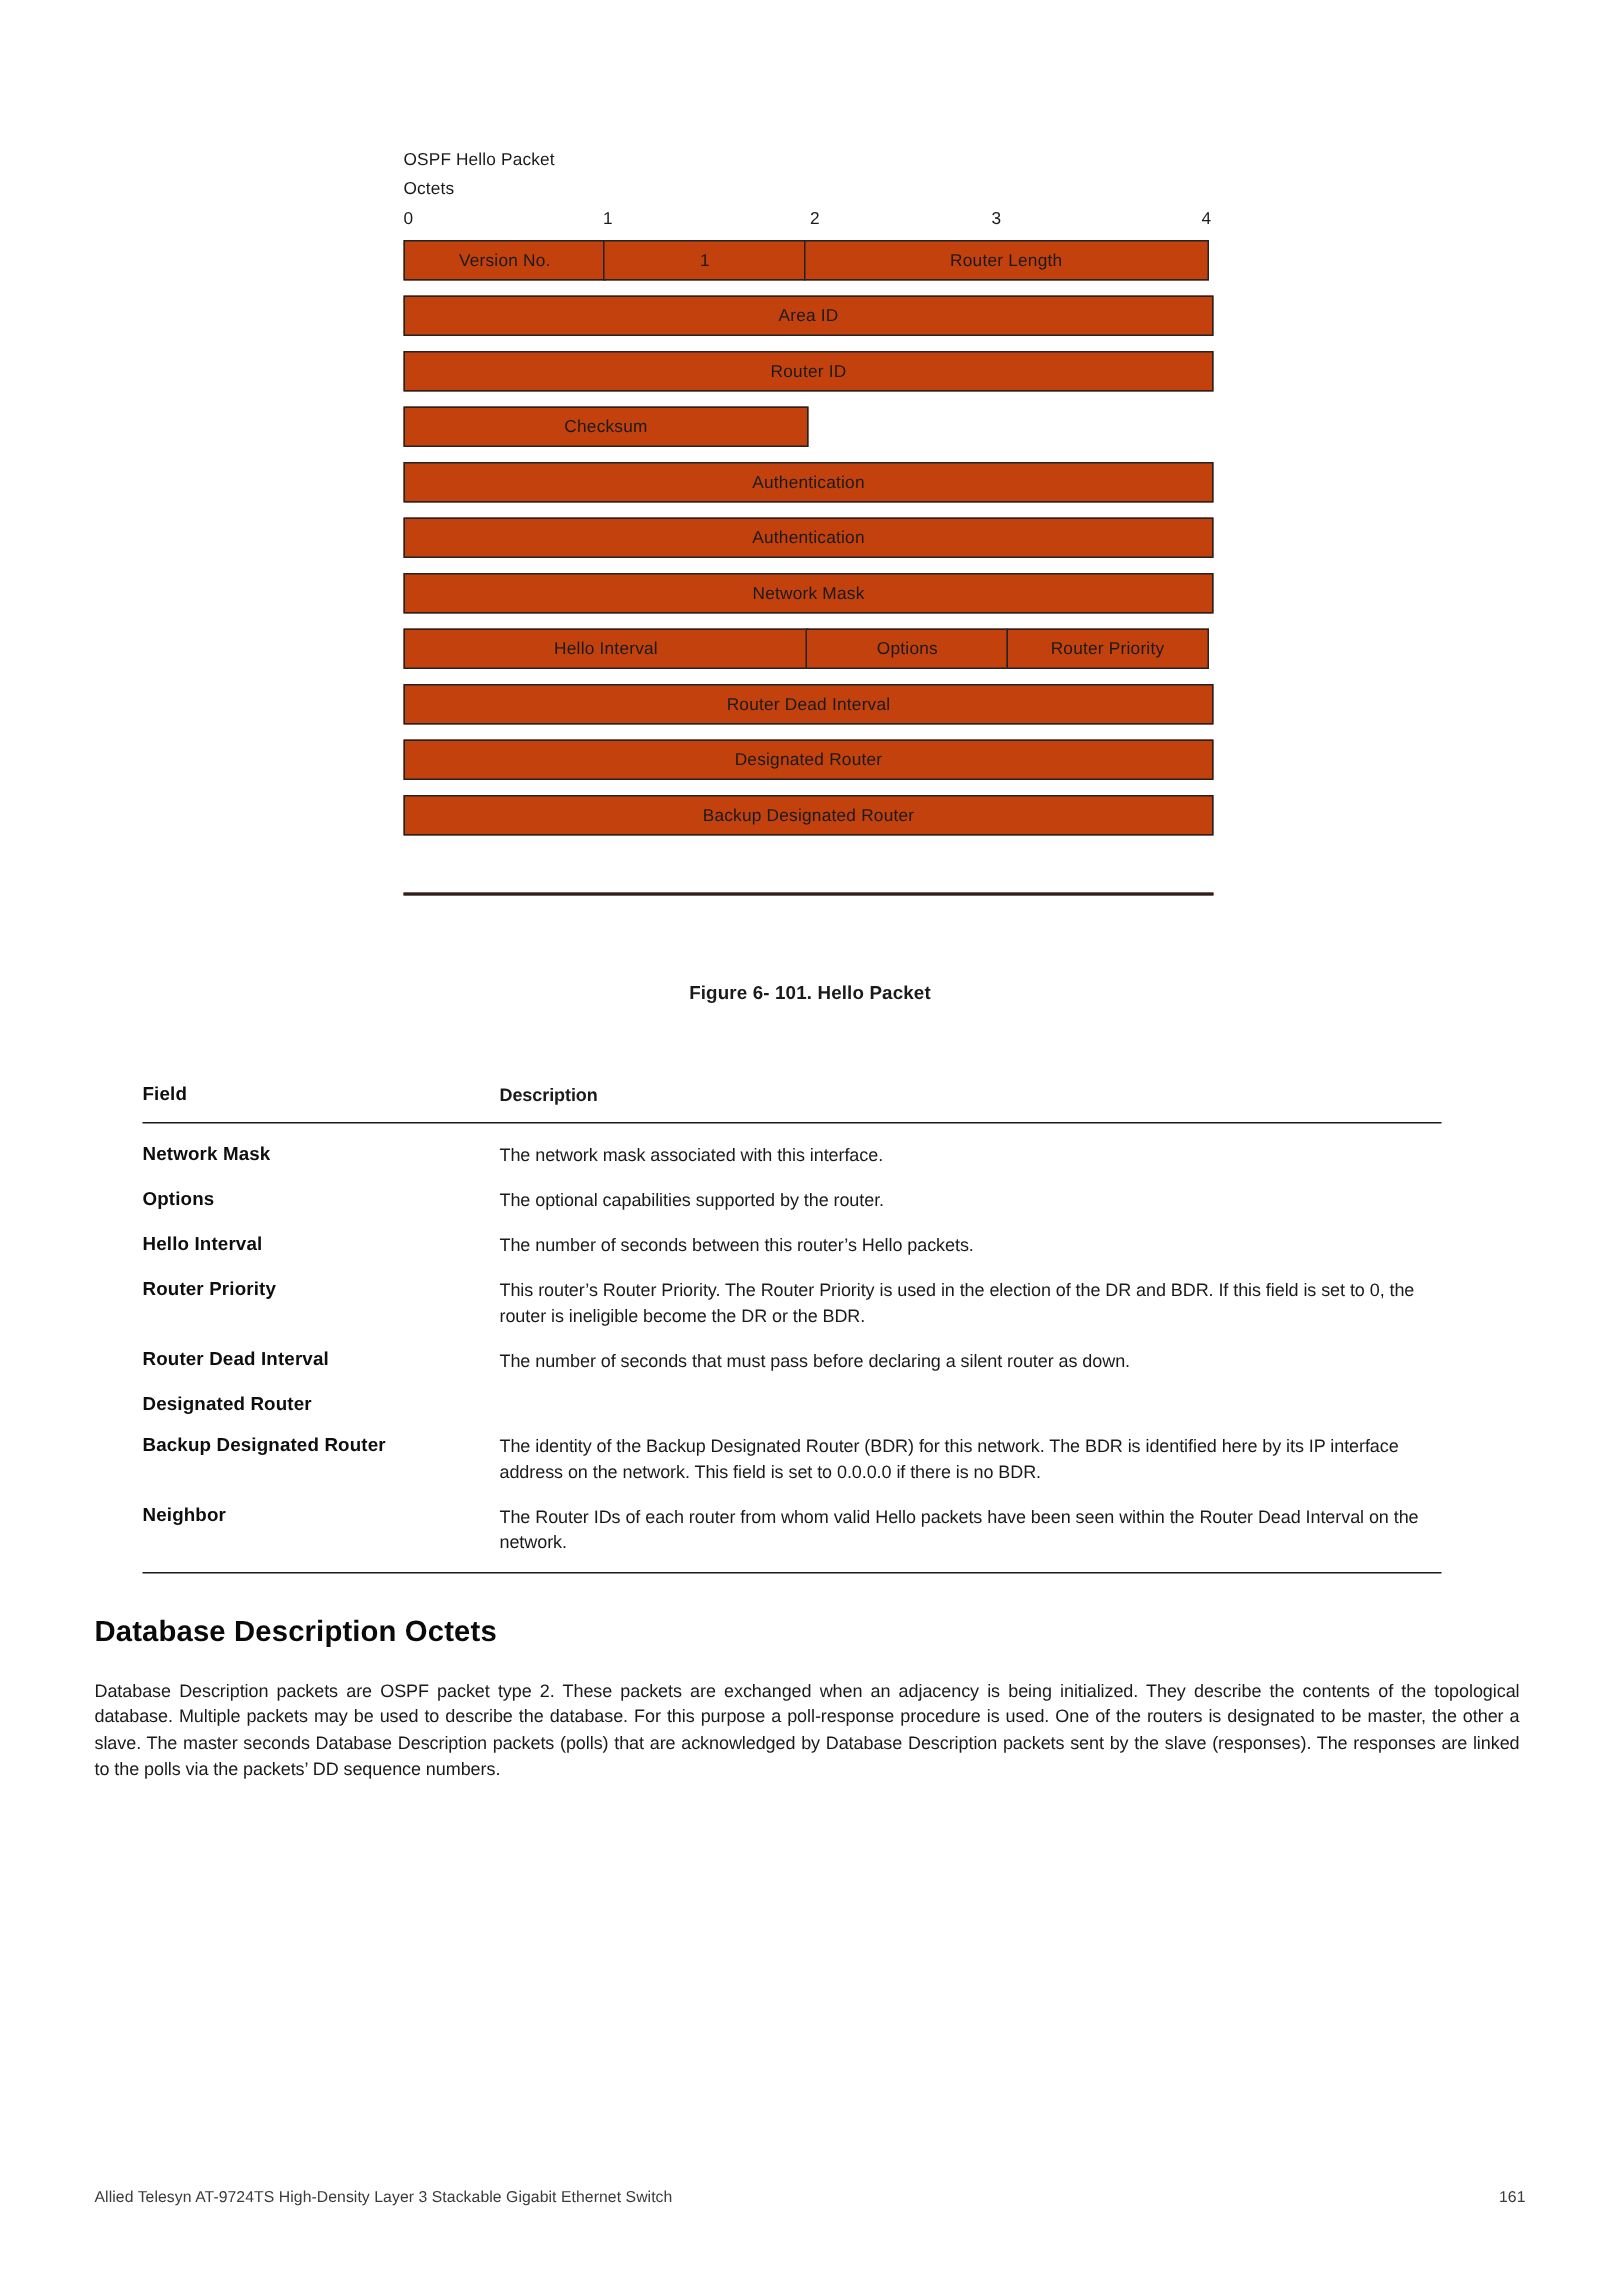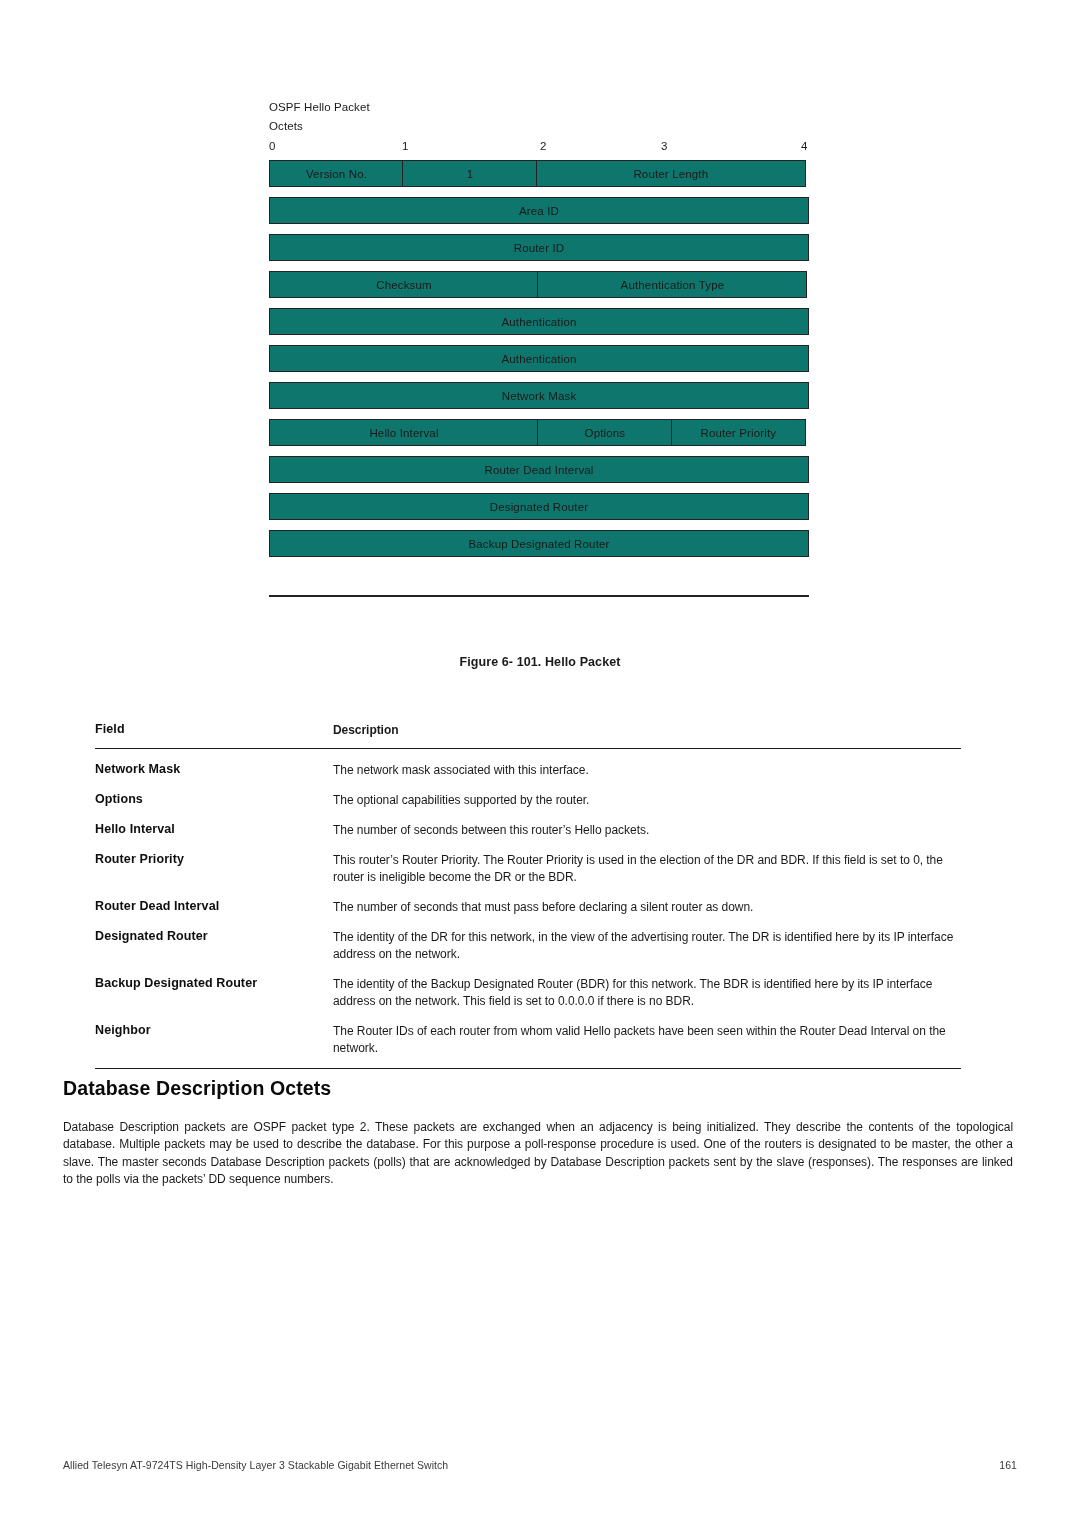--- a/index.html
+++ b/index.html
@@ -63,21 +63,21 @@
     box-sizing: border-box;
   }
   .pkt-cell {
     border: 1.6px solid #232323;
     box-sizing: border-box;
     display: flex;
     align-items: center;
     justify-content: center;
     font-size: 11.5px;
     color: #1a1a1a;
-    background: #0f766e;
+    background: #c2410c;
     letter-spacing: .15px;
     overflow: hidden;
     white-space: nowrap;
   }
   .pkt-cell + .pkt-cell {
     border-left-width: 1.6px;
     margin-left: -1.6px;
   }
 
   
@@ -206,23 +206,20 @@
         </div>
         <div class="pkt-row">
           <div class="pkt-cell" style="width: 540px; flex: 0 0 540px;">
             <span>Router ID</span>
           </div>
         </div>
         <div class="pkt-row">
           <div class="pkt-cell" style="width: 270px; flex: 0 0 270px;">
             <span>Checksum</span>
           </div>
-          <div class="pkt-cell" style="width: 270px; flex: 0 0 270px;">
-            <span>Authentication Type</span>
-          </div>
         </div>
         <div class="pkt-row">
           <div class="pkt-cell" style="width: 540px; flex: 0 0 540px;">
             <span>Authentication</span>
           </div>
         </div>
         <div class="pkt-row">
           <div class="pkt-cell" style="width: 540px; flex: 0 0 540px;">
             <span>Authentication</span>
           </div>
@@ -290,21 +287,20 @@
         <div class="ft-row">
           <div class="ft-col-field">Router Priority</div>
           <div class="ft-col-desc">This router’s Router Priority. The Router Priority is used in the election of the DR and BDR. If this field is set to 0, the router is ineligible become the DR or the BDR.</div>
         </div>
         <div class="ft-row">
           <div class="ft-col-field">Router Dead Interval</div>
           <div class="ft-col-desc">The number of seconds that must pass before declaring a silent router as down.</div>
         </div>
         <div class="ft-row">
           <div class="ft-col-field">Designated Router</div>
-          <div class="ft-col-desc">The identity of the DR for this network, in the view of the advertising router. The DR is identified here by its IP interface address on the network.</div>
         </div>
         <div class="ft-row">
           <div class="ft-col-field">Backup Designated Router</div>
           <div class="ft-col-desc">The identity of the Backup Designated Router (BDR) for this network. The BDR is identified here by its IP interface address on the network. This field is set to 0.0.0.0 if there is no BDR.</div>
         </div>
         <div class="ft-row">
           <div class="ft-col-field">Neighbor</div>
           <div class="ft-col-desc">The Router IDs of each router from whom valid Hello packets have been seen within the Router Dead Interval on the network.</div>
         </div>
       </div>

